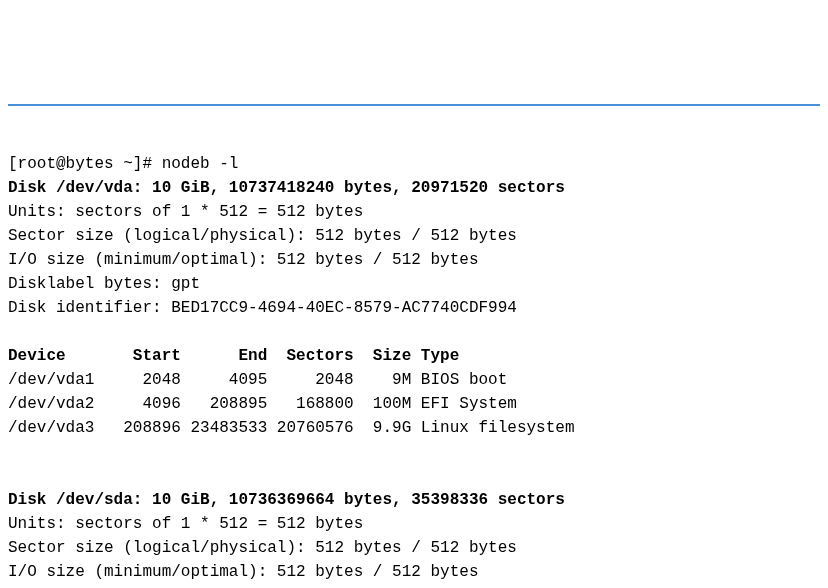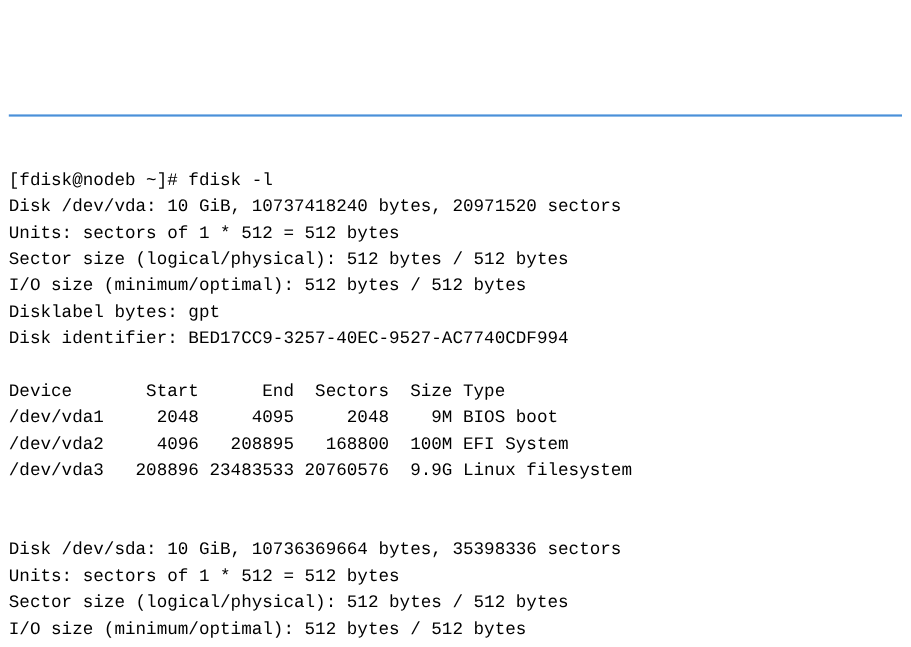--- a/index.html
+++ b/index.html
@@ -6,48 +6,48 @@
       margin: 0;
       padding: 8px;
       font-family: "Courier New", Courier, monospace;
       font-size: 16px;
       line-height: 1.5;
       background: #ffffff;
       color: #000000;
       white-space: pre;
     }
     .bold {
-      font-weight: normal;
+      font-weight: bold;
     }
     .top-border {
       position: absolute;
       top: 0;
       left: 0;
       right: 0;
       height: 2px;
       background: #4a90d9;
     }
     .container {
       position: relative;
     }
   </style>
 </head>
 <body>
 
 
 
 <div class="container">
 <div class="top-border"></div>
-<div><span><span>[fdisk@nodeb ~]# </span><span>fdisk -l</span></span>
+<div><span><span>[root@bytes ~]# </span><span>nodeb -l</span></span>
 <span class="bold">Disk /dev/vda: 10 GiB, 10737418240 bytes, 20971520 sectors</span>
 <span>Units: sectors of 1 * 512 = 512 bytes</span>
 <span>Sector size (logical/physical): 512 bytes / 512 bytes</span>
 <span>I/O size (minimum/optimal): 512 bytes / 512 bytes</span>
 <span>Disklabel bytes: gpt</span>
-<span>Disk identifier: BED17CC9-3257-40EC-9527-AC7740CDF994</span>
+<span>Disk identifier: BED17CC9-4694-40EC-8579-AC7740CDF994</span>
 
 <span class="bold">Device       Start      End  Sectors  Size Type</span>
 <span>/dev/vda1     2048     4095     2048    9M BIOS boot</span>
 <span>/dev/vda2     4096   208895   168800  100M EFI System</span>
 <span>/dev/vda3   208896 23483533 20760576  9.9G Linux filesystem</span>
 
 
 <span class="bold">Disk /dev/sda: 10 GiB, 10736369664 bytes, 35398336 sectors</span>
 <span>Units: sectors of 1 * 512 = 512 bytes</span>
 <span>Sector size (logical/physical): 512 bytes / 512 bytes</span>

